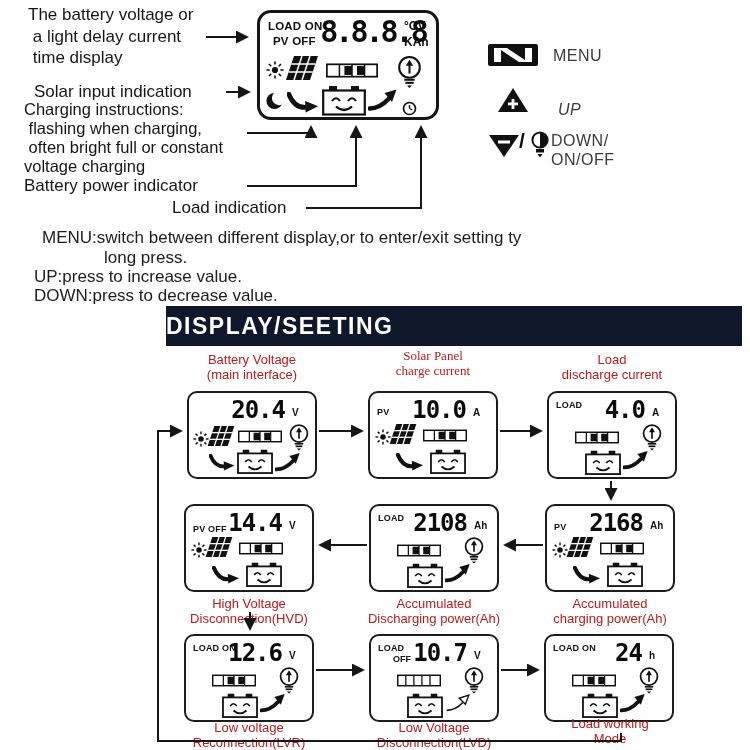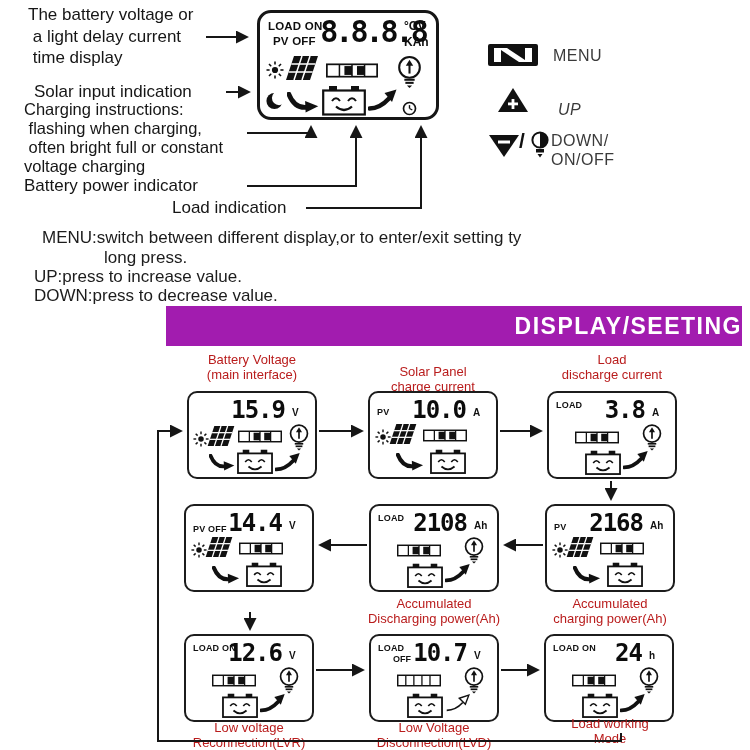--- a/index.html
+++ b/index.html
@@ -2,22 +2,22 @@
 <html><head>
 <meta charset="utf-8">
 <style>
   html,body{margin:0;padding:0;background:#fff;}
   .page{position:relative;width:750px;height:750px;background:#fff;overflow:hidden;
         font-family:"Liberation Sans",sans-serif;color:#1a1a1a;}
   .abs{position:absolute;}
   .note{position:absolute;white-space:pre;font-size:17px;line-height:21.5px;color:#161616;}
   .note.sm{font-size:16.5px;line-height:19px;}
   .instr{position:absolute;font-size:17px;color:#1c1c1c;white-space:pre;}
-  .hdrbar{position:absolute;left:166px;top:306px;width:576px;height:40px;background:#a21caf;
-          display:flex;align-items:center;justify-content:flex-end;}
+  .hdrbar{position:absolute;left:166px;top:306px;width:576px;height:40px;background:#0f172a;
+          display:flex;align-items:center;justify-content:flex-start;}
   .hdrbar span{color:#fff;font-weight:bold;font-size:23px;letter-spacing:1.5px;}
   .title{position:absolute;width:170px;text-align:center;font-size:13px;line-height:15px;
          white-space:pre-line;color:#b91c1c;}
   .lcd{position:absolute;width:130px;height:88px;border:2px solid #1c1c1c;border-radius:10px;background:#fff;box-sizing:border-box;}
   .lcd .ic{position:absolute;}
   .st{position:absolute;left:7px;top:7px;font-weight:bold;font-size:9px;letter-spacing:.2px;color:#111;}
   .st2{position:absolute;left:22px;top:18px;font-weight:bold;font-size:9px;color:#111;}
   .val{position:absolute;left:30px;top:3px;width:66px;text-align:right;color:#0c0c0c;
        font-family:"DejaVu Sans Mono",monospace;font-weight:bold;font-size:24px;letter-spacing:-1px;}
   .un{position:absolute;left:103px;top:14px;font-size:10px;font-weight:bold;color:#111;}
@@ -204,28 +204,28 @@
 <div class="instr" style="left:104px;top:248px;">long press.</div>
 <div class="instr" style="left:34px;top:267px;">UP:press to increase value.</div>
 <div class="instr" style="left:34px;top:286px;">DOWN:press to decrease value.</div>
 
 <div class="hdrbar">
   <span>DISPLAY/SEETING</span>
 </div>
 
 <div class="title" style="left:167px;top:352px;">Battery Voltage
 (main interface)</div>
-<div class="title" style="left:348px;top:364px;">Solar Panel
+<div class="title" style="left:348px;top:348px;font-family:Liberation Serif, serif;">Solar Panel
 charge current</div>
 <div class="title" style="left:527px;top:352px;">Load
 discharge current</div>
 
 <div class="lcd" style="left:187px;top:391px;">
   <div class="st"></div>
-  <div class="val">15.9</div>
+  <div class="val">20.4</div>
   <div class="un">V</div>
   <svg class="ic" style="left:4px;top:38px;width:16px;height:16px;">
         <use href="#sun"></use>
       </svg>
   <svg class="ic" style="left:17px;top:32px;width:30px;height:22px;">
         <use href="#panel"></use>
       </svg>
   <svg class="ic" style="left:49px;top:37px;width:44px;height:13px;">
         <use href="#gauge"></use>
       </svg>
@@ -259,21 +259,21 @@
   <svg class="ic" style="left:26px;top:60px;width:28px;height:18px;">
         <use href="#swooshdr"></use>
       </svg>
   <svg class="ic" style="left:60px;top:56px;width:36px;height:26px;">
         <use href="#batt"></use>
       </svg>
 </div>
 
 <div class="lcd" style="left:547px;top:391px;">
   <div class="st">LOAD</div>
-  <div class="val">3.8</div>
+  <div class="val">4.0</div>
   <div class="un">A</div>
   <svg class="ic" style="left:26px;top:38px;width:44px;height:13px;">
         <use href="#gauge"></use>
       </svg>
   <svg class="ic" style="left:92px;top:30px;width:22px;height:28px;">
         <use href="#bulb"></use>
       </svg>
   <svg class="ic" style="left:36px;top:57px;width:36px;height:26px;">
         <use href="#batt"></use>
       </svg>
@@ -335,20 +335,22 @@
         <use href="#gauge"></use>
       </svg>
   <svg class="ic" style="left:26px;top:60px;width:28px;height:18px;">
         <use href="#swooshdr"></use>
       </svg>
   <svg class="ic" style="left:60px;top:56px;width:36px;height:26px;">
         <use href="#batt"></use>
       </svg>
 </div>
 
+<div class="title" style="left:164px;top:596px;">High Voltage
+Disconnection(HVD)</div>
 <div class="title" style="left:349px;top:596px;">Accumulated
 Discharging power(Ah)</div>
 <div class="title" style="left:525px;top:596px;">Accumulated
 charging power(Ah)</div>
 
 <div class="lcd" style="left:184px;top:634px;">
   <div class="st">LOAD ON</div>
   <div class="val">12.6</div>
   <div class="un">V</div>
   <svg class="ic" style="left:26px;top:38px;width:44px;height:13px;">

